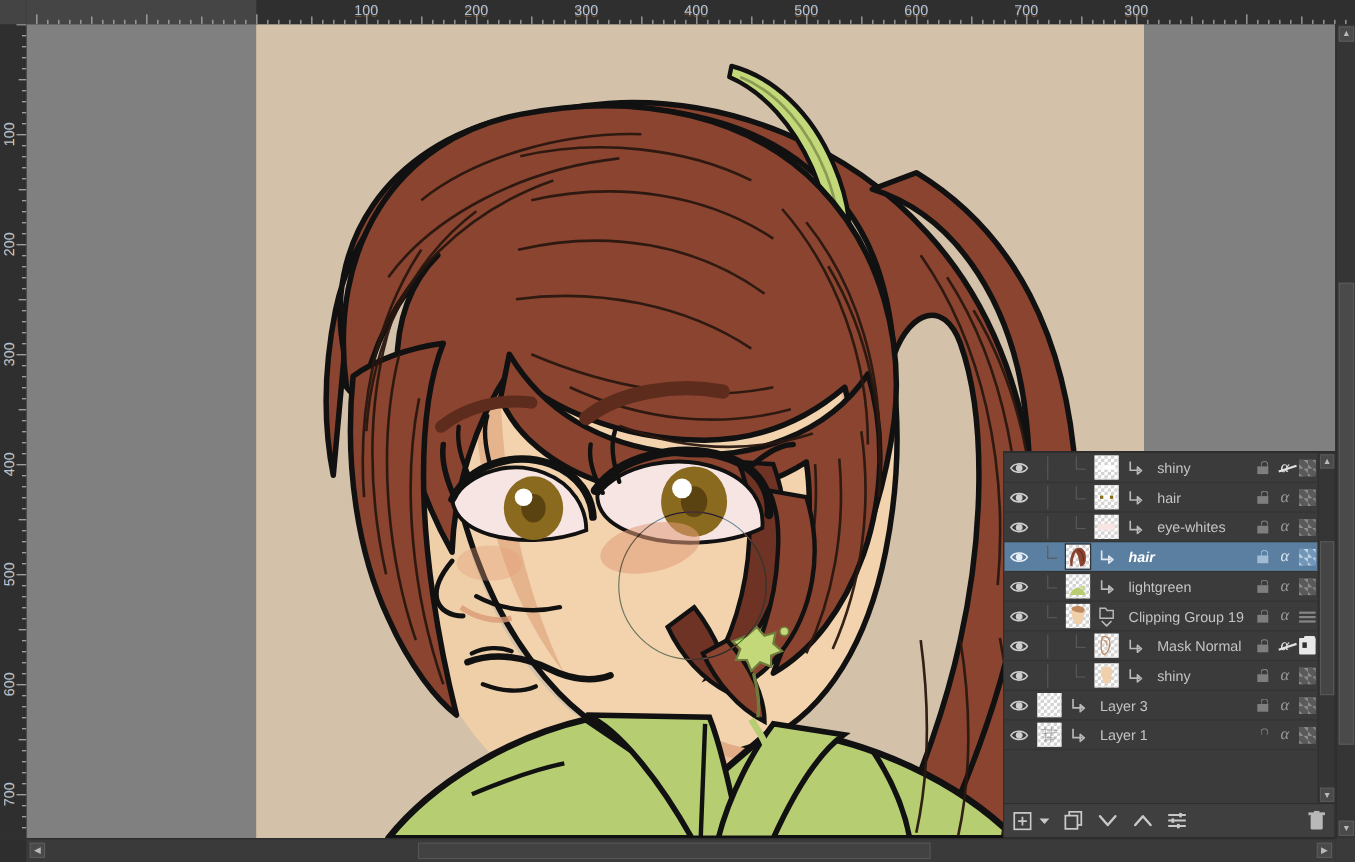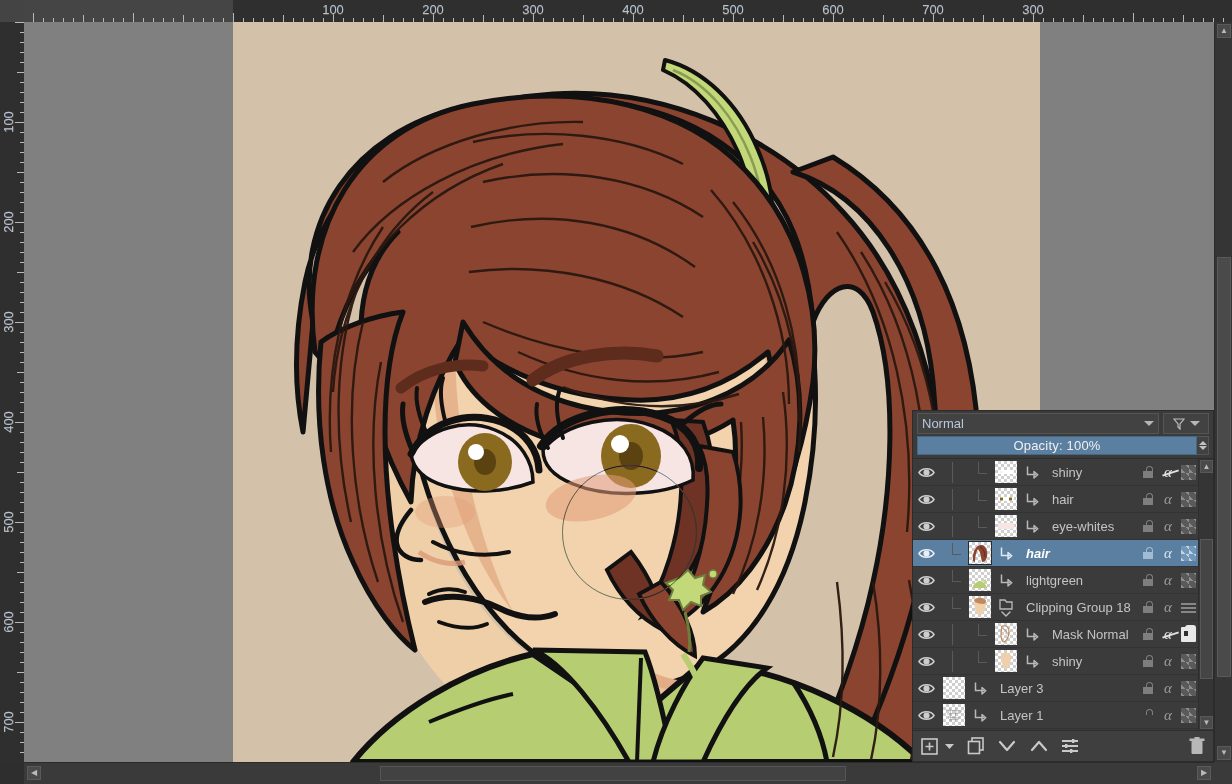--- a/index.html
+++ b/index.html
@@ -698,42 +698,21 @@
     <div class="thumb"></div>
     <div class="arrow rt">
         <div class="arrow-glyph">▶</div>
       </div>
   </div>
   <div class="corner-box"></div>
 
   <div class="docker">
 
 
-    <div class="blend-row">
-      <div class="combo">
-        <span class="cv">Normal</span>
-        <span class="caret"></span>
-      </div>
-      <div class="filterbtn">
-        <span class="funnel">
-          <svg width="12" height="12" viewBox="0 0 12 12">
-              <path d="M1 1 L11 1 L7 6 L7 11 L5 9 L5 6 Z" fill="none" stroke="#bdbdbd" stroke-width="1.2"></path>
-            </svg>
-        </span>
-        <span class="caret"></span>
-      </div>
-    </div>
-
-    <div class="opacity-row">
-      <div class="opacity-bar">Opacity:  100%</div>
-      <div class="spin">
-        <span class="u"></span>
-        <span class="d"></span>
-      </div>
-    </div>
+
 
     <div class="list-wrap">
       <div class="list" id="layerList">
           <div class="lrow">
             <div class="eye">
               <svg width="17" height="13" viewBox="0 0 17 13">
                 <path d="M1 6.5 C4 1.5 13 1.5 16 6.5 C13 11.5 4 11.5 1 6.5 Z" fill="none" stroke="#cdcdcd" stroke-width="1.5"></path>
                 <circle cx="8.5" cy="6.5" r="3.1" fill="#cdcdcd"></circle>
               </svg>
             </div>
@@ -928,21 +907,21 @@
                   <path d="M5 4 C7 1 16 1 17 5 C17 7 16 8 14 8 C11 8 8 7 6 6 Z" fill="#c08a5e"></path>
                 </svg>
               </div>
             </div>
             <div class="typecell">
               <svg width="16" height="20" viewBox="0 0 16 20">
                 <path d="M2 3 L7 3 L8.5 5 L14 5 L14 12 L2 12 Z" fill="none" stroke="#b9b9b9" stroke-width="1.3"></path>
                 <path d="M4 15 L8 19 L12 15" fill="none" stroke="#b9b9b9" stroke-width="1.5" stroke-linecap="round" stroke-linejoin="round"></path>
               </svg>
             </div>
-            <div class="lname">Clipping Group 18</div>
+            <div class="lname">Clipping Group 19</div>
             <div class="prop">
               <span class="lock-ico">
                 <b></b>
                 <i></i>
               </span>
             </div>
             <div class="prop">
               <span class="alpha-ico">α</span>
             </div>
             <div class="prop">

